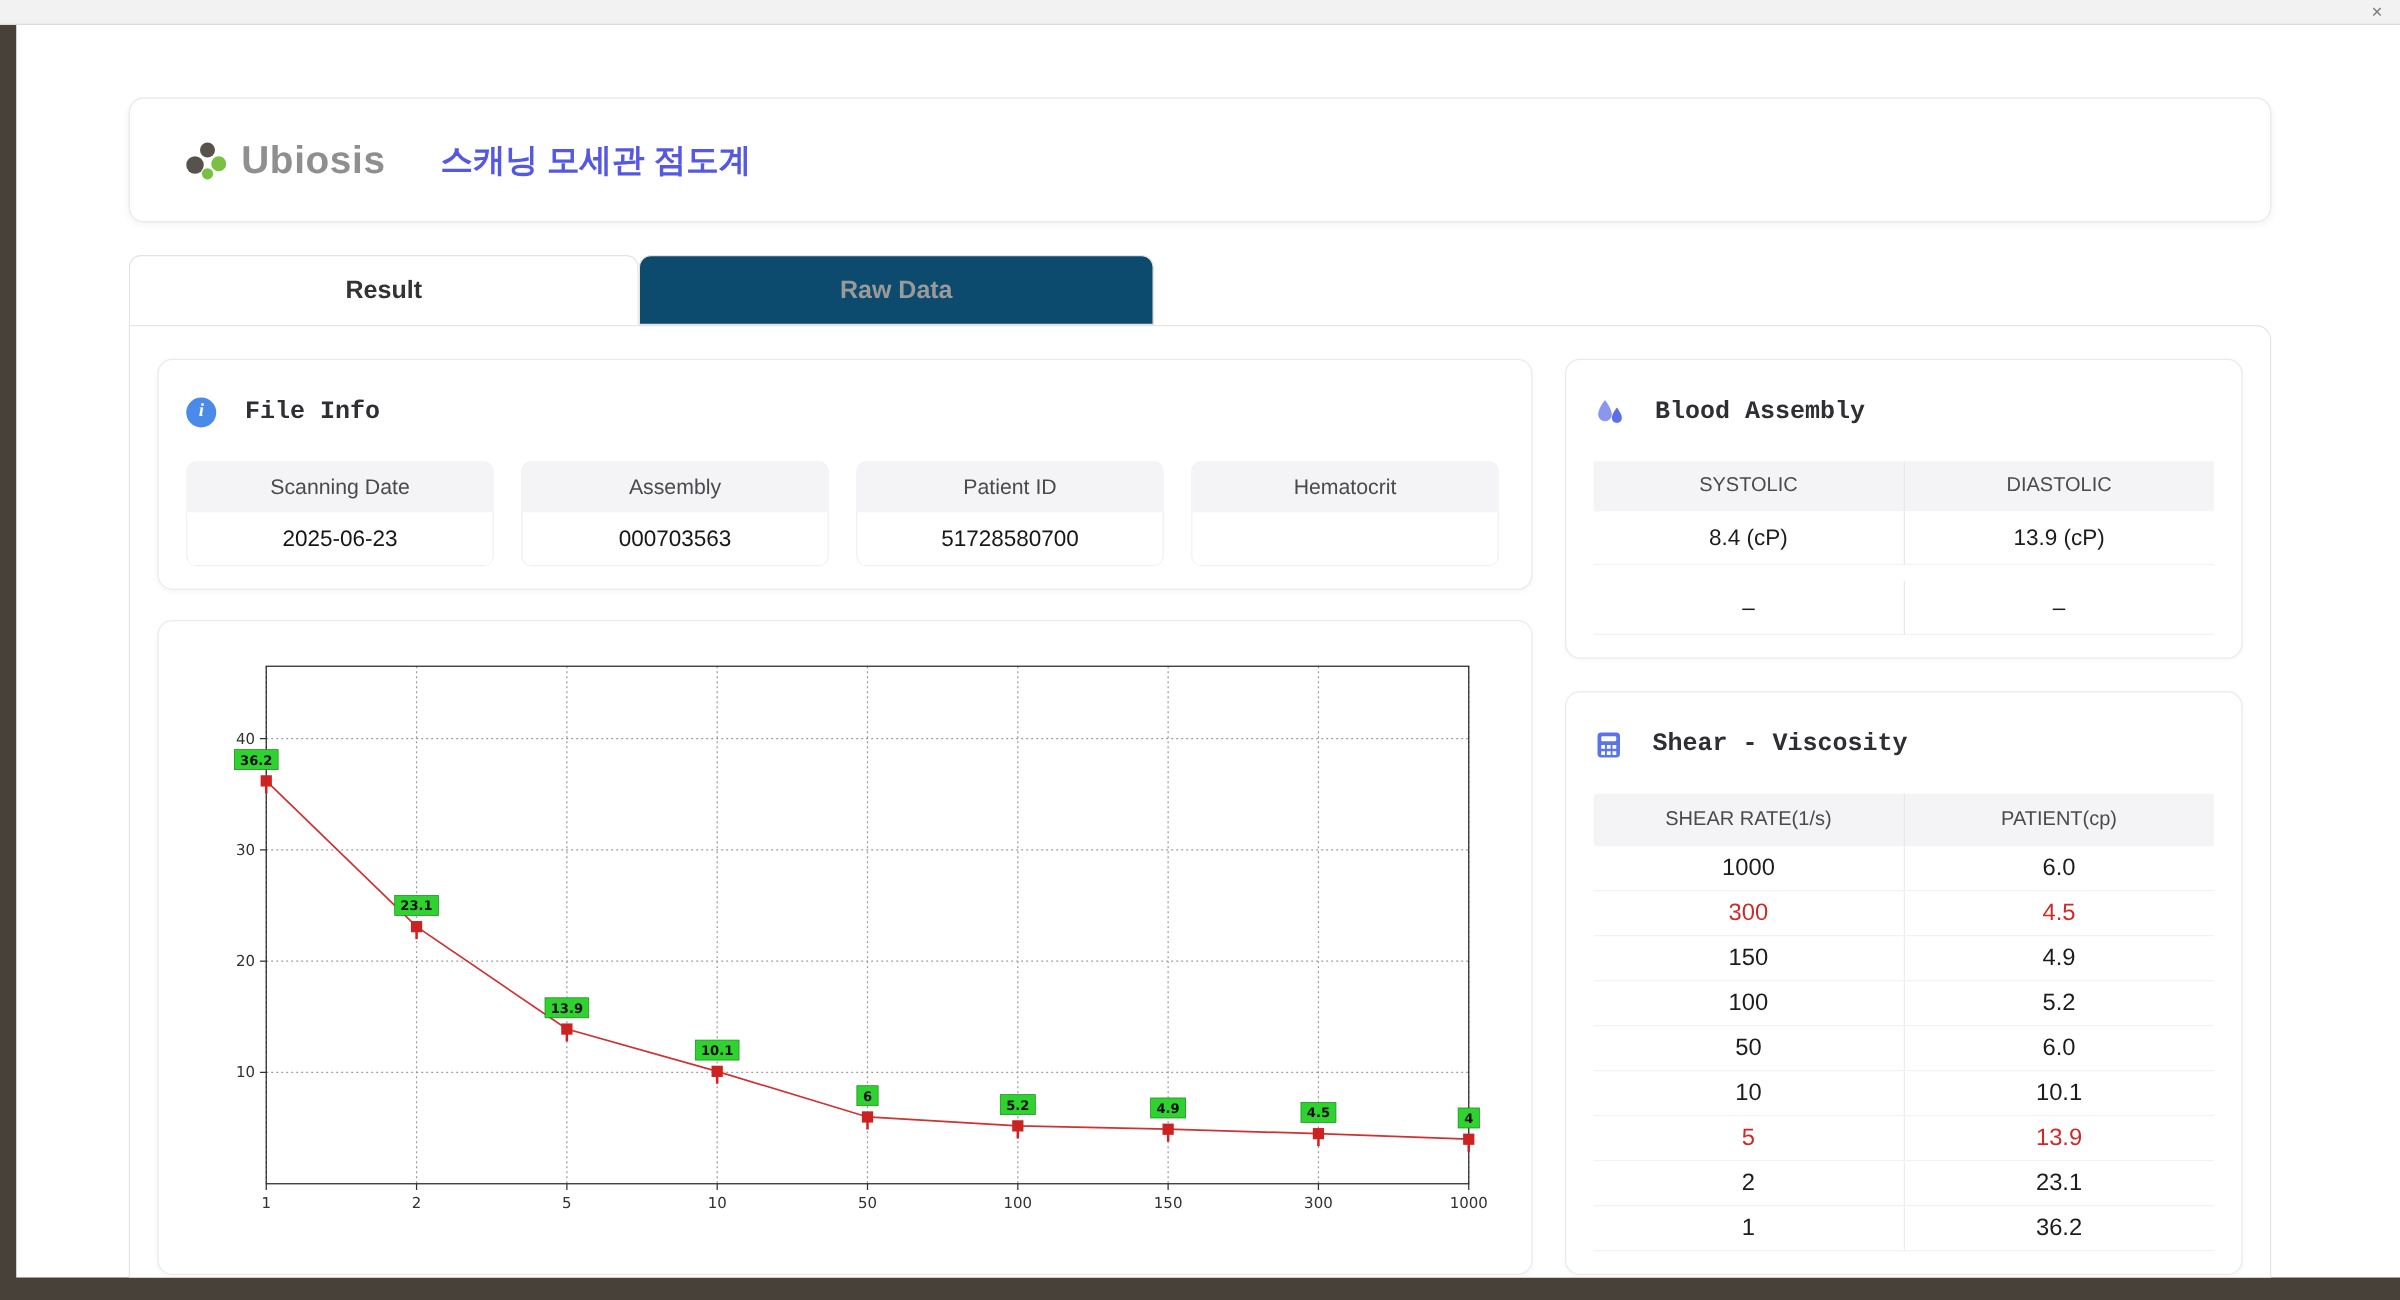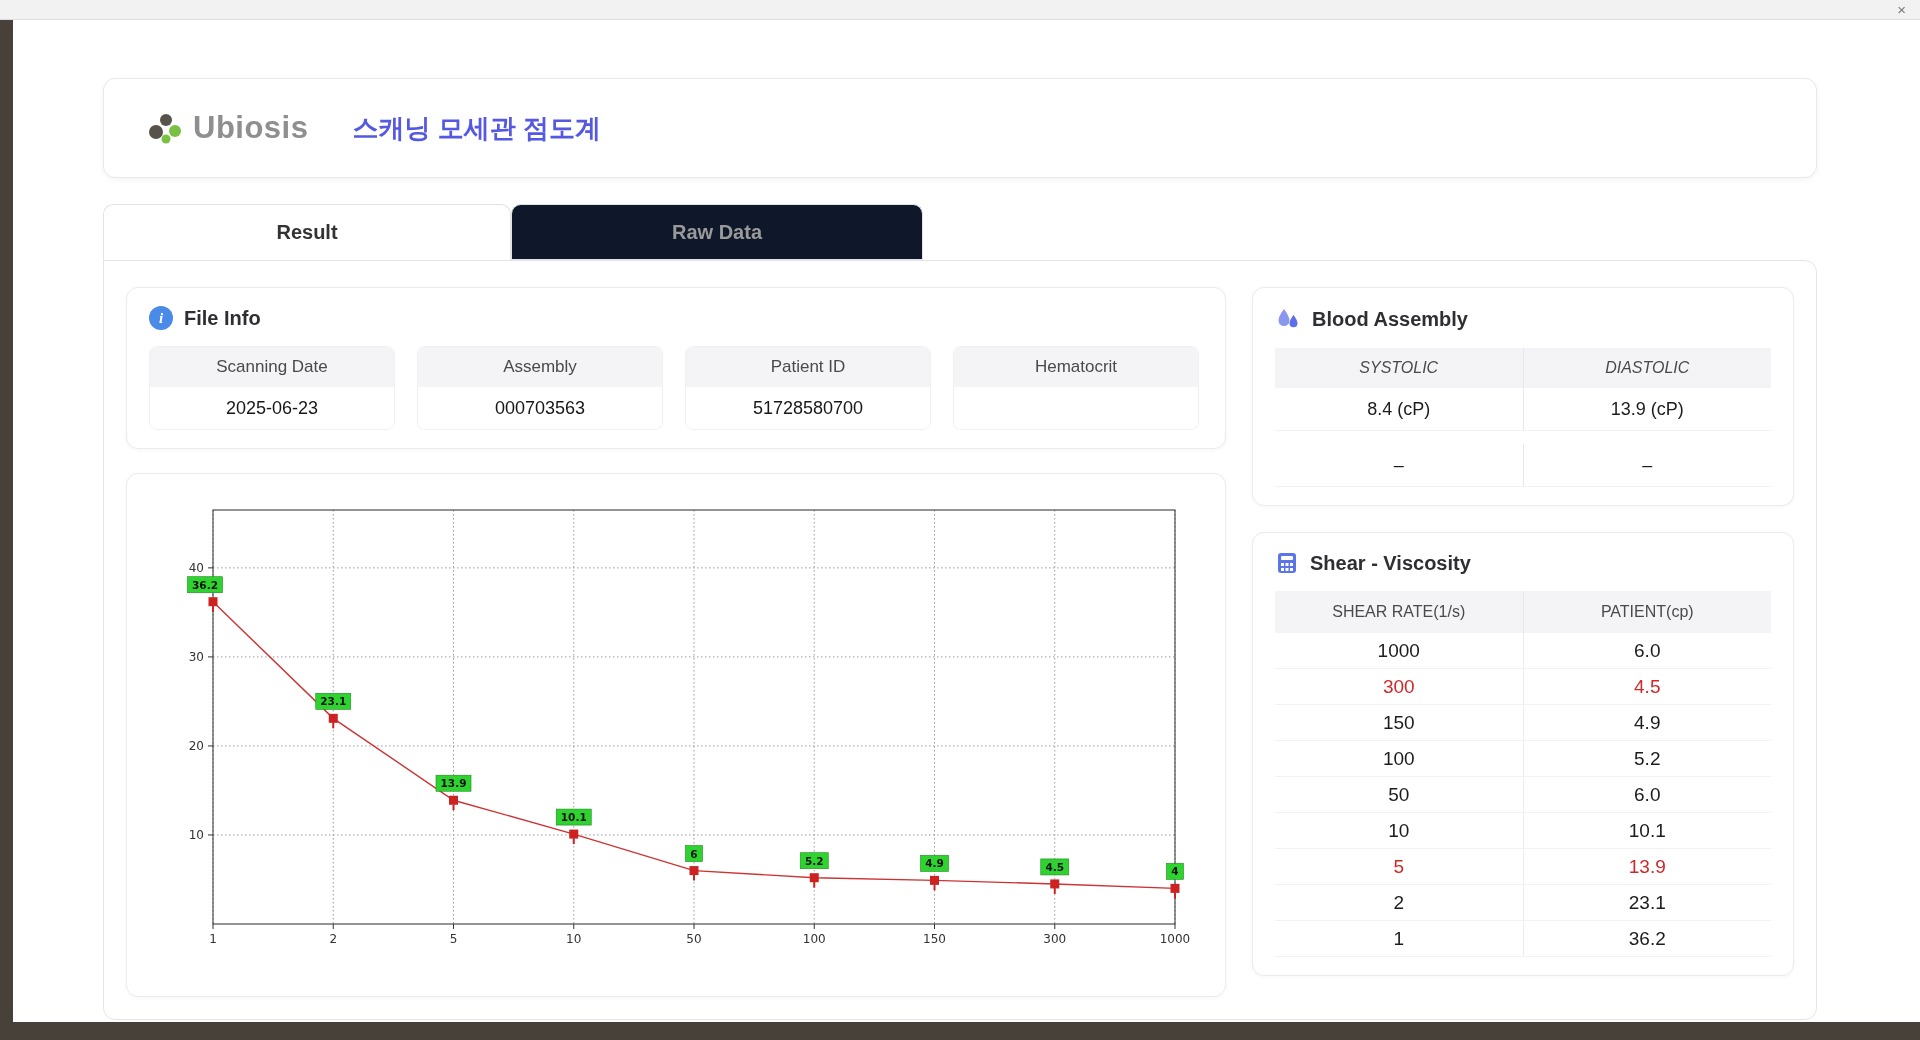--- a/index.html
+++ b/index.html
@@ -40,39 +40,39 @@
 
   
   .tabs { display: flex; margin-top: 26px; position: relative; z-index: 2; }
   .tab {
     width: 408px; height: 56px;
     display: flex; align-items: center; justify-content: center;
     font-size: 20px; border: 1px solid #e2e2e6;
     border-radius: 10px 10px 0 0; cursor: pointer;
   }
   .tab.active { background: #fff; color: #333; font-weight: 700; border-bottom: 1px solid #fff; margin-bottom: -1px; }
-  .tab.inactive { background: #0f172a; color: #9a9a9a; font-weight: 600; width: 412px; }
+  .tab.inactive { background: #0c4a6e; color: #9a9a9a; font-weight: 600; width: 412px; }
 
   
   .panel {
     width: 1714px; min-height: 760px;
     border: 1px solid #e5e5e8; border-radius: 0 12px 12px 12px;
     background: #fff; padding: 26px 22px 22px 22px;
     display: flex; gap: 26px;
   }
   .col-left { width: 1100px; display: flex; flex-direction: column; gap: 24px; }
   .col-right { flex: 1; display: flex; flex-direction: column; gap: 26px; }
 
   .card {
     border: 1px solid #ebebee; border-radius: 12px;
     padding: 18px 22px; background: #fff;
     box-shadow: 0 1px 4px rgba(30,30,60,.04);
   }
   .card-head { display: flex; align-items: center; gap: 11px; margin-bottom: 16px; }
-  .card-head h3 { margin: 0; font-size: 20px; font-weight: 700; color: #2f2f33; }
+  .card-head h3 { margin: 12px; font-size: 20px; font-weight: 700; color: #2f2f33; font-family: Liberation Mono, monospace; }
 
   .ic-info {
     width: 24px; height: 24px; border-radius: 50%;
     background: #4a8ae8; color: #fff;
     display: flex; align-items: center; justify-content: center;
     font-size: 15px; font-weight: 700; font-style: italic;
     font-family: "Liberation Serif", serif;
   }
 
   
@@ -91,21 +91,21 @@
 
   
   .graph-card { flex: 1; }
   .graph-card svg.chart { display: block; margin: 4px 0 0 14px; }
   svg.chart text { font-family: "DejaVu Sans", sans-serif; }
 
   
   .bv-row { display: flex; }
   .bv-row > div { flex: 1; display: flex; align-items: center; justify-content: center; }
   .bv-row > div:first-child { border-right: 1px solid #e8e8ec; }
-  .bv-row.head > div { background: #f4f4f6; height: 40px; font-size: 16px; color: #4a4a4e; font-style: italic; }
+  .bv-row.head > div { background: #f4f4f6; height: 40px; font-size: 16px; color: #4a4a4e; }
   .bv-row.val > div { height: 43px; font-size: 18px; color: #1c1c1f; border-bottom: 1px solid #f2f2f4; }
   .bv-gap { height: 13px; }
 
   
   .sv-head { display: flex; background: #f4f4f6; height: 42px; }
   .sv-head > div {
     flex: 1; display: flex; align-items: center; justify-content: center;
     font-size: 16px; color: #4a4a4e;
   }
   .sv-head > div:first-child { border-right: 1px solid #e8e8ec; }

